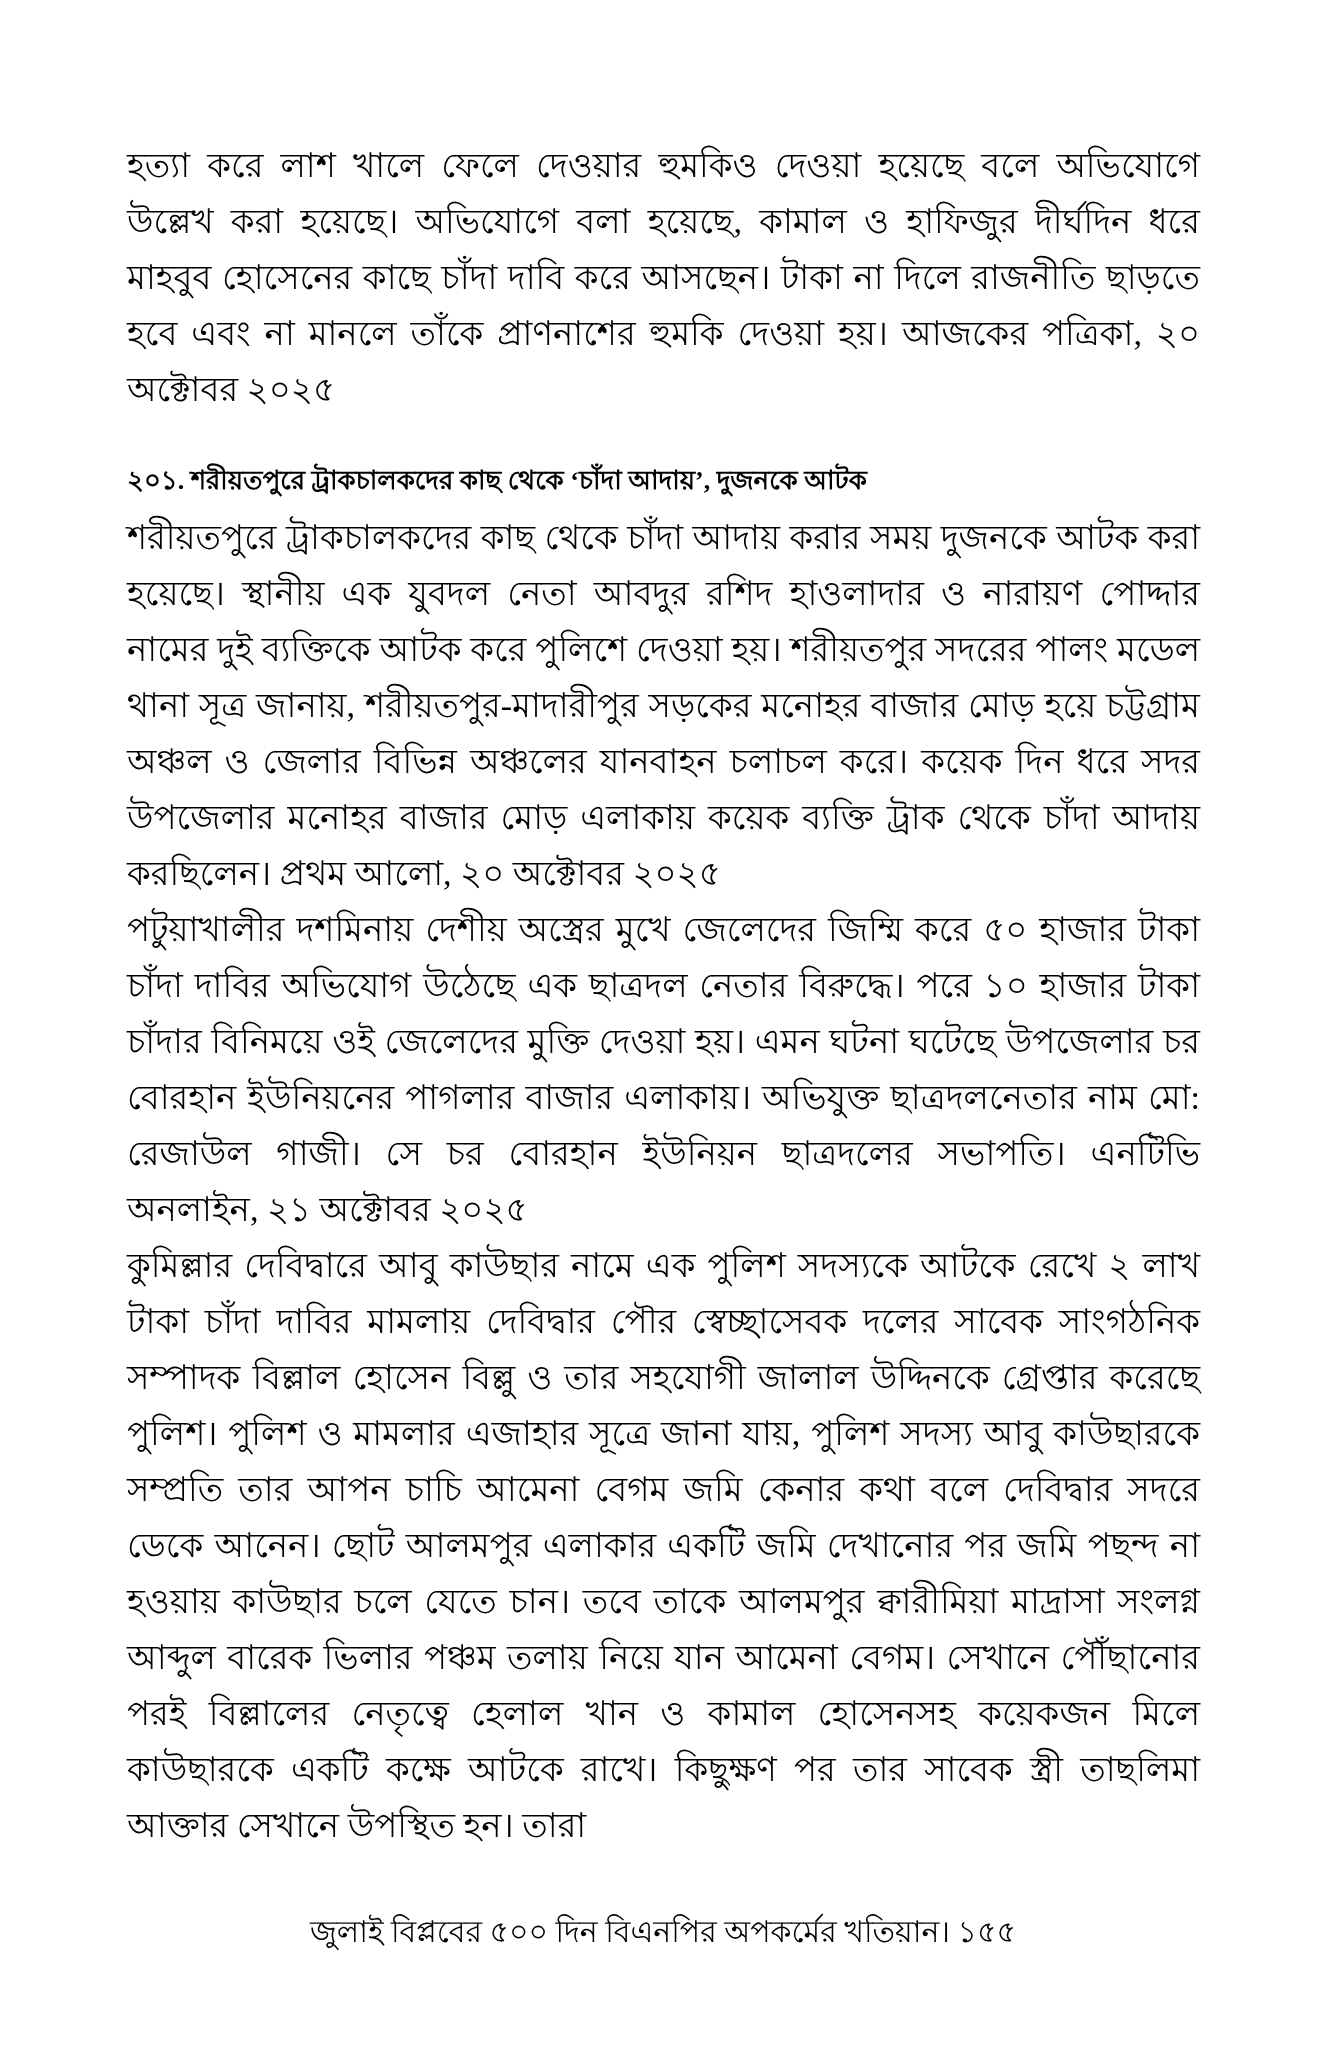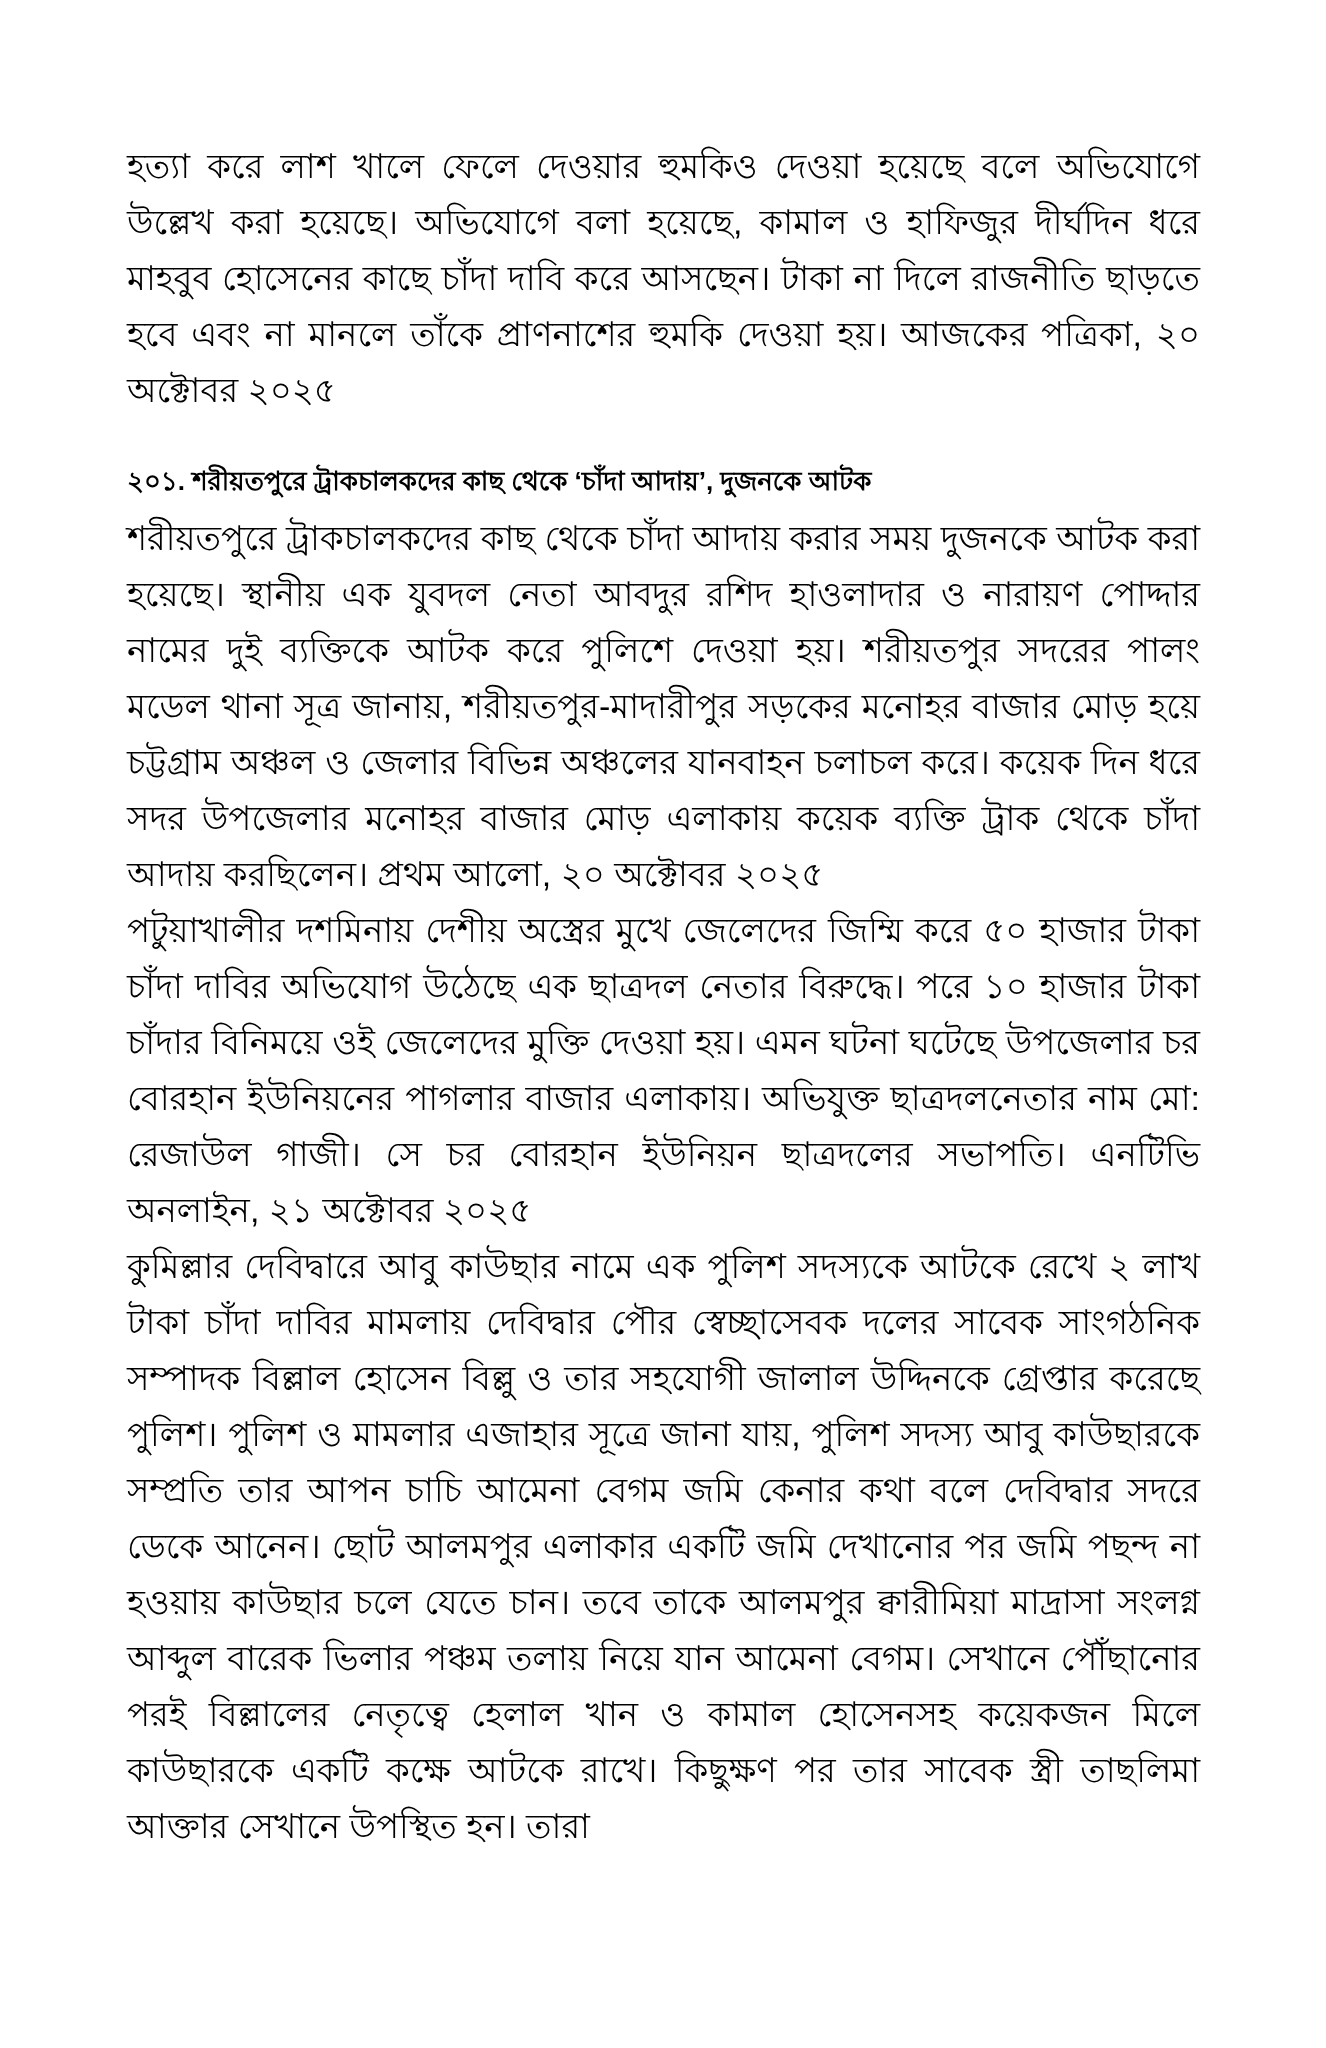--- a/index.html
+++ b/index.html
@@ -7,21 +7,21 @@
     padding: 0;
     background: #e8e8e8;
   }
   .page {
     position: relative;
     width: 1326px;
     height: 2048px;
     margin: 0 auto;
     background: #ffffff;
     color: #000000;
-    font-family: Liberation Sans, sans-serif;
+    font-family: Liberation Serif, serif;
     overflow: hidden;
   }
   .text-block {
     position: absolute;
     top: 138px;
     left: 127px;
     width: 1073px;
   }
   .body-para {
     margin: 0;
@@ -66,13 +66,17 @@
     <section class="section">
       <p class="body-para"><span>পটুয়াখালীর দশমিনায় দেশীয় অস্ত্রের মুখে জেলেদের জিম্মি করে ৫০ হাজার টাকা চাঁদা দাবির অভিযোগ উঠেছে এক ছাত্রদল নেতার বিরুদ্ধে। পরে ১০ হাজার টাকা চাঁদার বিনিময়ে ওই জেলেদের মুক্তি দেওয়া হয়। এমন ঘটনা ঘটেছে উপজেলার চর বোরহান ইউনিয়নের পাগলার বাজার এলাকায়। অভিযুক্ত ছাত্রদলনেতার নাম মো: রেজাউল গাজী। সে চর বোরহান ইউনিয়ন ছাত্রদলের সভাপতি।</span> <span>এনটিভি অনলাইন, ২১ অক্টোবর ২০২৫</span></p>
     </section>
 
     <section class="section">
       <p class="body-para"><span>কুমিল্লার দেবিদ্বারে আবু কাউছার নামে এক পুলিশ সদস্যকে আটকে রেখে ২ লাখ টাকা চাঁদা দাবির মামলায় দেবিদ্বার পৌর স্বেচ্ছাসেবক দলের সাবেক সাংগঠনিক সম্পাদক বিল্লাল হোসেন বিল্লু ও তার সহযোগী জালাল উদ্দিনকে গ্রেপ্তার করেছে পুলিশ। পুলিশ ও মামলার এজাহার সূত্রে জানা যায়, পুলিশ সদস্য আবু কাউছারকে সম্প্রতি তার আপন চাচি আমেনা বেগম জমি কেনার কথা বলে দেবিদ্বার সদরে ডেকে আনেন। ছোট আলমপুর এলাকার একটি জমি দেখানোর পর জমি পছন্দ না হওয়ায় কাউছার চলে যেতে চান। তবে তাকে আলমপুর ক্বারীমিয়া মাদ্রাসা সংলগ্ন আব্দুল বারেক ভিলার পঞ্চম তলায় নিয়ে যান আমেনা বেগম। সেখানে পৌঁছানোর পরই বিল্লালের নেতৃত্বে হেলাল খান ও কামাল হোসেনসহ কয়েকজন মিলে কাউছারকে একটি কক্ষে আটকে রাখে। কিছুক্ষণ পর তার সাবেক স্ত্রী তাছলিমা আক্তার সেখানে উপস্থিত হন। তারা</span><span></span></p>
     </section>
 
   </main>
 
+  <footer class="page-footer">
+    <span>জুলাই বিপ্লবের ৫০০ দিন বিএনপির অপকর্মের খতিয়ান।</span>
+    <span>১৫৫</span>
+  </footer>
 </div>
 
 </body></html>

